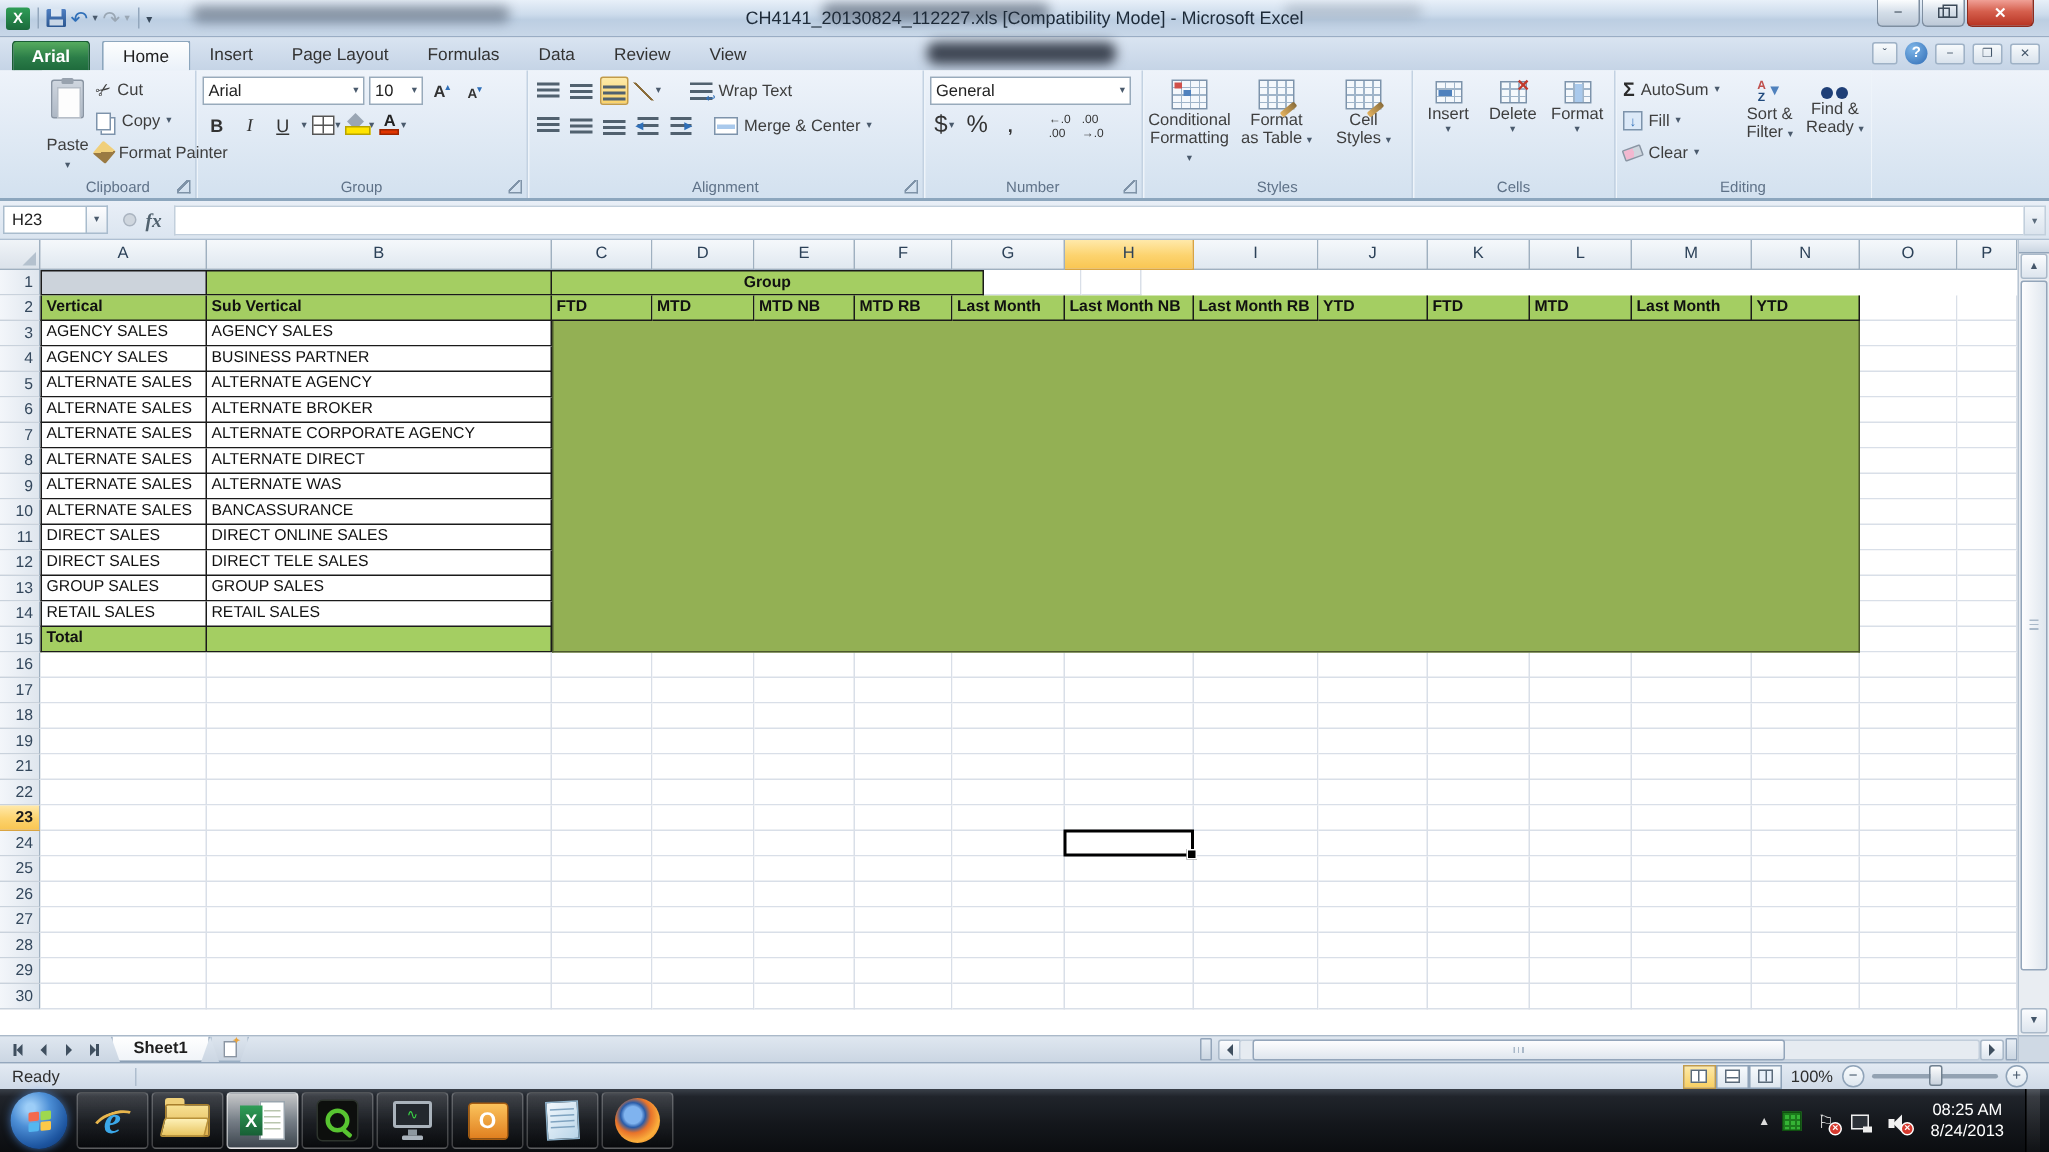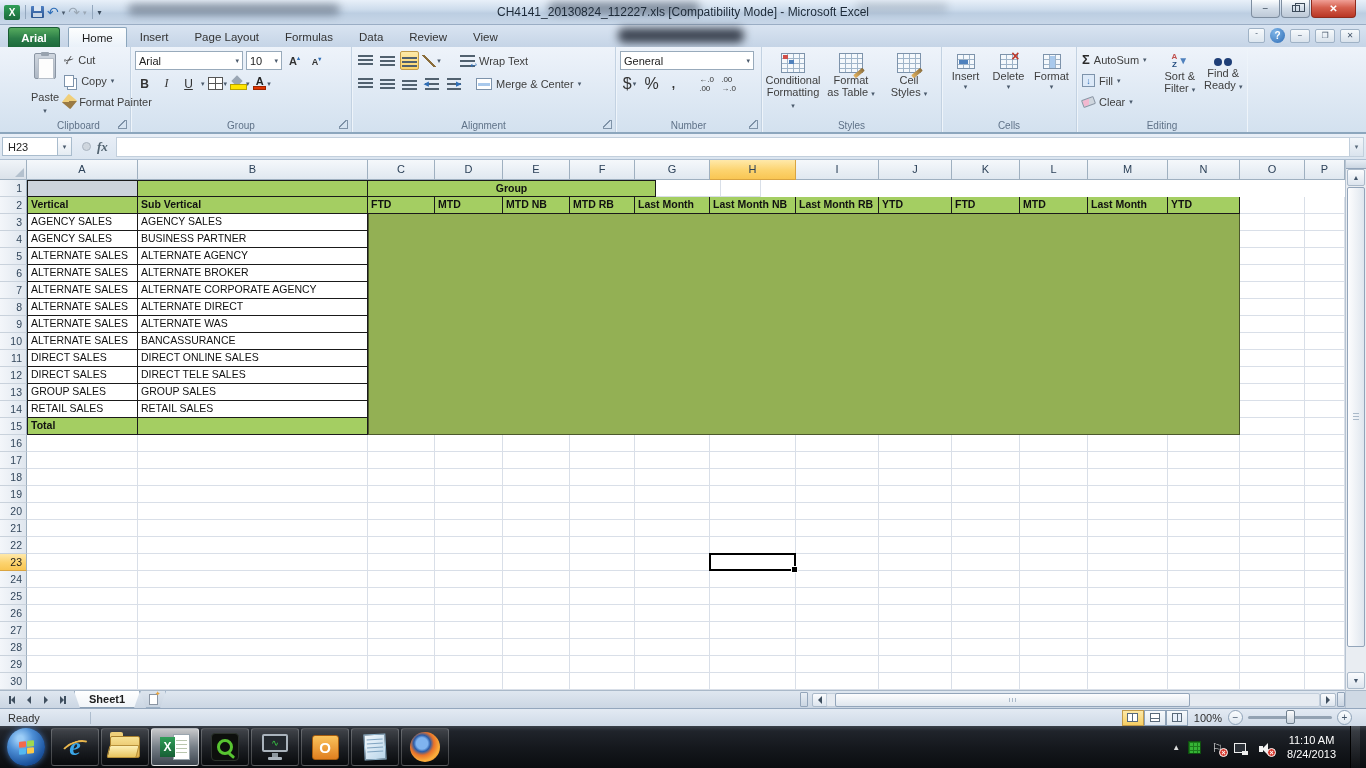--- a/index.html
+++ b/index.html
@@ -150,21 +150,21 @@
   .ghead{display:flex;height:20px;}
   .gcorner{flex:none;background:linear-gradient(#f0f4f8,#dbe2ea);border-right:1px solid #9fb0c0;border-bottom:1px solid #9fb0c0;position:relative;}
   .gcorner::after{content:"";position:absolute;right:2px;bottom:2px;width:0;height:0;
     border-left:9px solid transparent;border-bottom:9px solid #b4c1ce;}
   .ghcell{flex:none;text-align:center;font-size:11px;color:#2c4158;line-height:19px;
     background:linear-gradient(#f5f8fb,#e0e8f0);border-right:1px solid #9fb0c0;border-bottom:1px solid #9fb0c0;}
   .ghcell.sel{background:linear-gradient(#ffe9aa,#fcd36e 55%,#f9c653);border-right-color:#d9a441;border-bottom-color:#d9a441;}
   .grow{display:flex;height:17px;}
   .grhcell{flex:none;width:27px;text-align:right;padding-right:4px;font-size:10.5px;color:#33475c;line-height:16px;
     background:linear-gradient(to right,#f3f6fa,#dfe6ee);border-right:1px solid #9fb0c0;border-bottom:1px solid #c9d2dc;}
-  .grhcell.sel{background:linear-gradient(#ffe9aa,#fcd36e 55%,#f9c653);border-bottom-color:#d9a441;color:#1c1c1c;}
+  .grhcell.sel{background:linear-gradient(#ffe9aa,#fcd36e 55%,#f9c653);border-bottom-color:#d9a441;color:#1c1c1c;font-weight:bold;}
   .c{flex:none;font-size:10.5px;line-height:15px;padding-left:3px;white-space:nowrap;overflow:hidden;color:#111;
     border-right:1px solid #1a1a1a;border-bottom:1px solid #1a1a1a;background:#fff;}
   .colA{border-left:1px solid #1a1a1a;}
   .a1{background:#ccd3db;border-top:1px solid #1a1a1a;}
   .band{background:var(--green_light,#a4ce62);border-top:1px solid #1a1a1a;}
   .hdr{background:var(--green_light,#a4ce62);font-weight:bold;}
   .dat{background:#fff;}
   .ctr{text-align:center;padding-left:0;}
   .bold{font-weight:bold;}
   .g{flex:none;border-right:1px solid var(--gridline,#d9dfe8);border-bottom:1px solid var(--gridline,#d9dfe8);background:#fff;}
@@ -822,39 +822,20 @@
         <div class="g" style="width: 83px;"></div>
         <div class="g" style="width: 73px;"></div>
         <div class="g" style="width: 68px;"></div>
         <div class="g" style="width: 68px;"></div>
         <div class="g" style="width: 80px;"></div>
         <div class="g" style="width: 72px;"></div>
         <div class="g" style="width: 65px;"></div>
         <div class="g" style="width: 40px;"></div>
       </div>
       <div class="grow">
-        <div class="grhcell">20</div>
-        <div class="g" style="width: 111px;"></div>
-        <div class="g" style="width: 230px;"></div>
-        <div class="g" style="width: 67px;"></div>
-        <div class="g" style="width: 68px;"></div>
-        <div class="g" style="width: 67px;"></div>
-        <div class="g" style="width: 65px;"></div>
-        <div class="g" style="width: 75px;"></div>
-        <div class="g" style="width: 86px;"></div>
-        <div class="g" style="width: 83px;"></div>
-        <div class="g" style="width: 73px;"></div>
-        <div class="g" style="width: 68px;"></div>
-        <div class="g" style="width: 68px;"></div>
-        <div class="g" style="width: 80px;"></div>
-        <div class="g" style="width: 72px;"></div>
-        <div class="g" style="width: 65px;"></div>
-        <div class="g" style="width: 40px;"></div>
-      </div>
-      <div class="grow">
         <div class="grhcell">21</div>
         <div class="g" style="width: 111px;"></div>
         <div class="g" style="width: 230px;"></div>
         <div class="g" style="width: 67px;"></div>
         <div class="g" style="width: 68px;"></div>
         <div class="g" style="width: 67px;"></div>
         <div class="g" style="width: 65px;"></div>
         <div class="g" style="width: 75px;"></div>
         <div class="g" style="width: 86px;"></div>
         <div class="g" style="width: 83px;"></div>
@@ -1169,20 +1150,20 @@
       <span class="tray-grid"></span>
       <span class="tray-ic">⚐<span class="badge">×</span></span>
       <span class="tray-ic">
           <span class="net-ic"></span>
         </span>
       <span class="tray-ic">
           <span class="spk-ic"></span>
           <span class="badge">×</span>
         </span>
       <div id="clock">
-        <span>11:10 AM</span>
+        <span>08:25 AM</span>
         <span>8/24/2013</span>
       </div>
       <div id="showdesk"></div>
     </div>
   </div>
 
 </div>
 
 </body></html>

